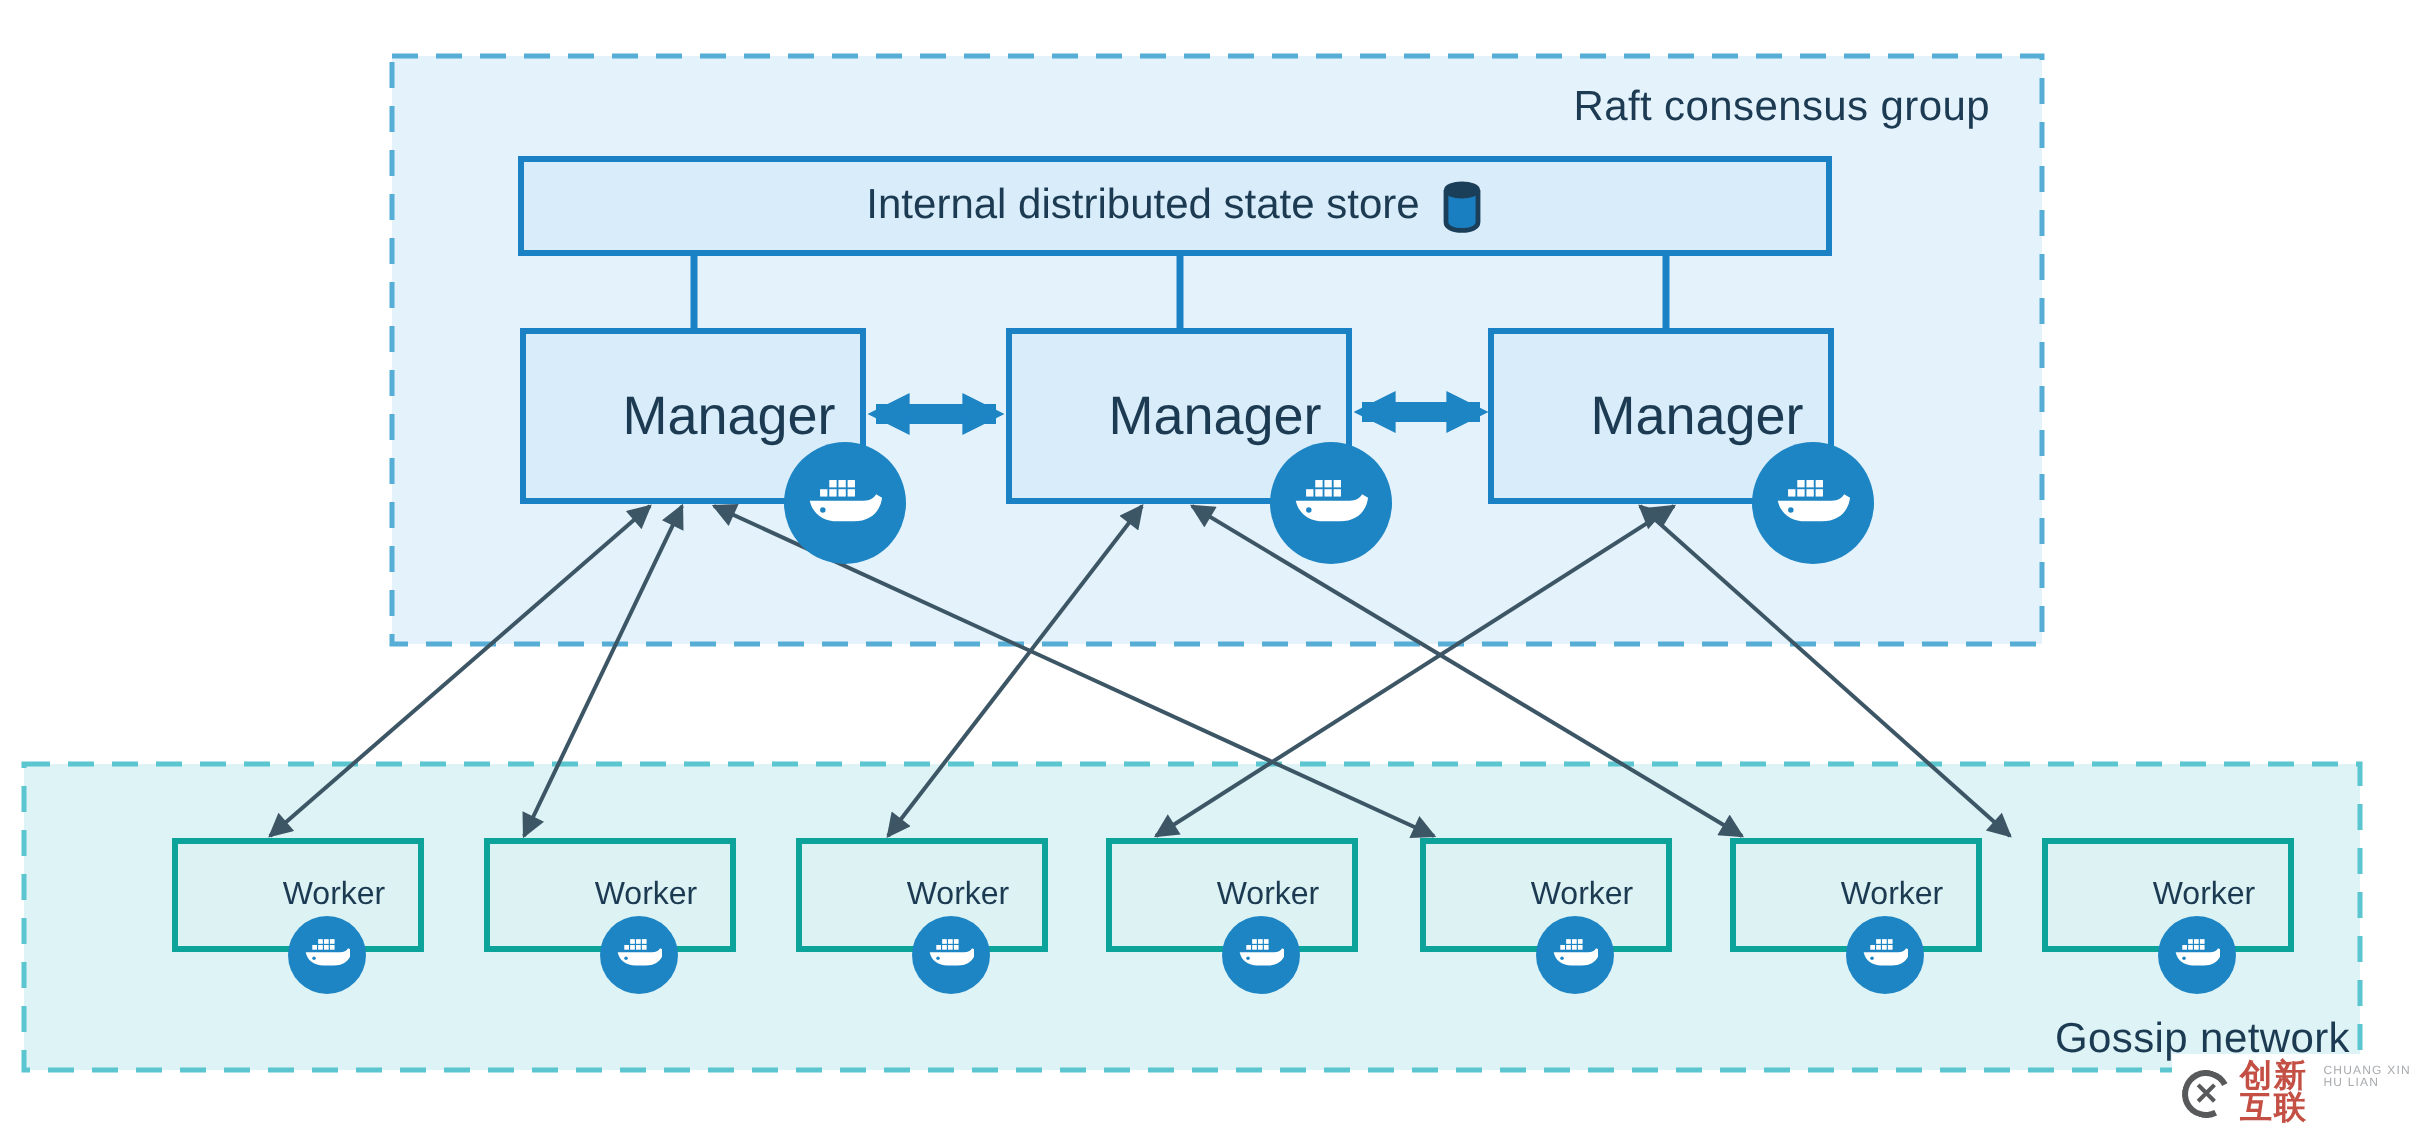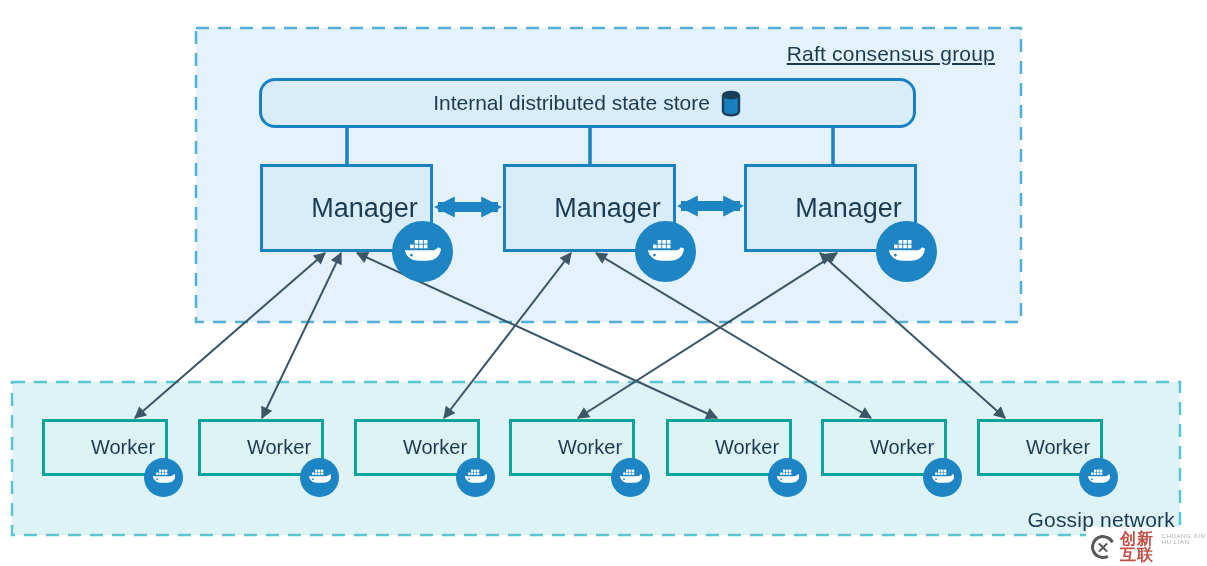--- a/index.html
+++ b/index.html
@@ -15,21 +15,22 @@
   .node{
     position:absolute;z-index:2;display:flex;align-items:center;justify-content:center;
     box-sizing:border-box;color:var(--text);padding-left:36px;
   }
   .manager-node{
     background:var(--manager-fill);border:3px solid var(--manager-border);
     font-size:27px;
   }
   .worker-node{
     background:var(--worker-fill);border:3px solid var(--worker-border);
-    font-size:20px;
+    font-size:16px;
+    margin-left:44px;
   }
   .store-node{
     position:absolute;z-index:2;display:flex;align-items:center;justify-content:center;
     gap:10px;background:var(--manager-fill);border:3px solid var(--manager-border);
     box-sizing:border-box;color:var(--text);font-size:21px;
   }
   .badge{
     position:absolute;z-index:4;border-radius:50%;background:var(--docker-blue);
     display:flex;align-items:center;justify-content:center;
   }
@@ -75,23 +76,23 @@
       <line x1="681" y1="206" x2="740" y2="206" stroke="#1d85c4" stroke-width="10" marker-start="url(#thickhead)" marker-end="url(#thickhead)"></line>
       <line x1="325" y1="253" x2="135" y2="418" stroke="#3d5665" stroke-width="2" marker-start="url(#thinhead)" marker-end="url(#thinhead)"></line>
       <line x1="341" y1="253" x2="262" y2="418" stroke="#3d5665" stroke-width="2" marker-start="url(#thinhead)" marker-end="url(#thinhead)"></line>
       <line x1="357" y1="253" x2="717" y2="418" stroke="#3d5665" stroke-width="2" marker-start="url(#thinhead)" marker-end="url(#thinhead)"></line>
       <line x1="571" y1="253" x2="444" y2="418" stroke="#3d5665" stroke-width="2" marker-start="url(#thinhead)" marker-end="url(#thinhead)"></line>
       <line x1="596" y1="253" x2="871" y2="418" stroke="#3d5665" stroke-width="2" marker-start="url(#thinhead)" marker-end="url(#thinhead)"></line>
       <line x1="837" y1="253" x2="578" y2="418" stroke="#3d5665" stroke-width="2" marker-start="url(#thinhead)" marker-end="url(#thinhead)"></line>
       <line x1="820" y1="253" x2="1005" y2="418" stroke="#3d5665" stroke-width="2" marker-start="url(#thinhead)" marker-end="url(#thinhead)"></line>
     </svg>
 
-  <div class="group-label" id="raft-label" style="left:196px;top:42px;width:799px;text-align:right;text-decoration:underline;">Raft consensus group</div>
-
-  <div class="store-node" id="store-node" style="left:259px;top:78px;width:657px;height:50px;border-radius:16px;">
+  <div class="group-label" id="raft-label" style="left:196px;top:42px;width:799px;text-align:right;">Raft consensus group</div>
+
+  <div class="store-node" id="store-node" style="left:259px;top:78px;width:657px;height:50px;">
     <span>Internal distributed state store</span>
     <span id="cylinder-slot">
         <svg viewBox="0 0 22 27" style="width:22px;height:27px;display:block;">
           <path d="M3 5 v16 c0 2.8 3.6 4.2 8 4.2 s8 -1.4 8 -4.2 V5" fill="#1a7fc0" stroke="#1b3f58" stroke-width="2.4"></path>
           <ellipse cx="11" cy="5" rx="8" ry="3.2" fill="#1b3f58" stroke="#1b3f58" stroke-width="2"></ellipse>
         </svg>
       </span>
   </div>
 
   <div id="nodes-slot">

